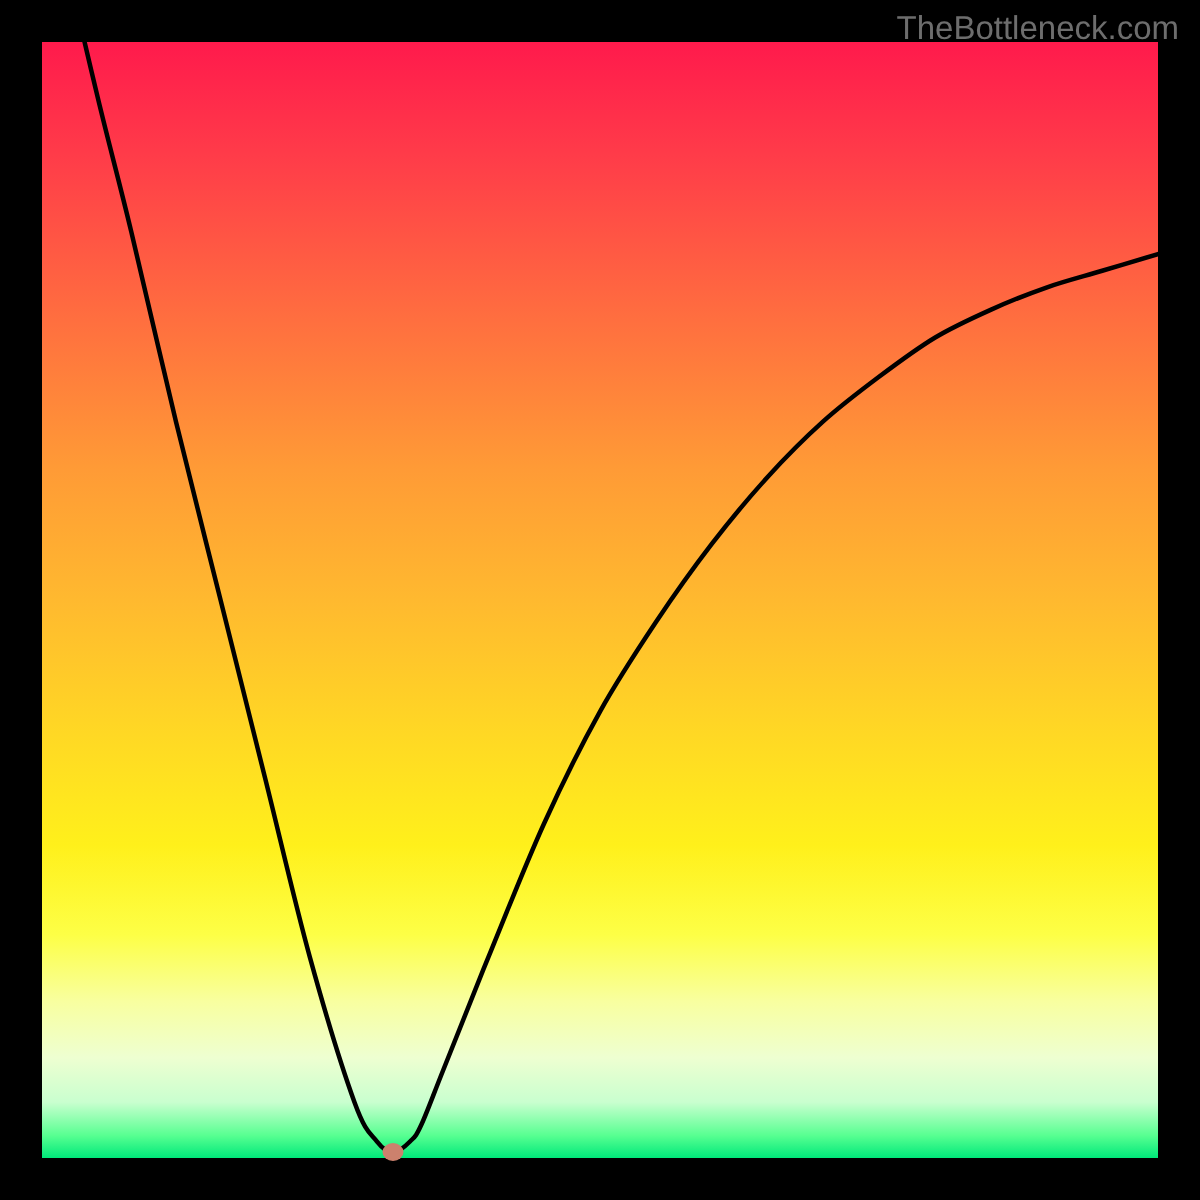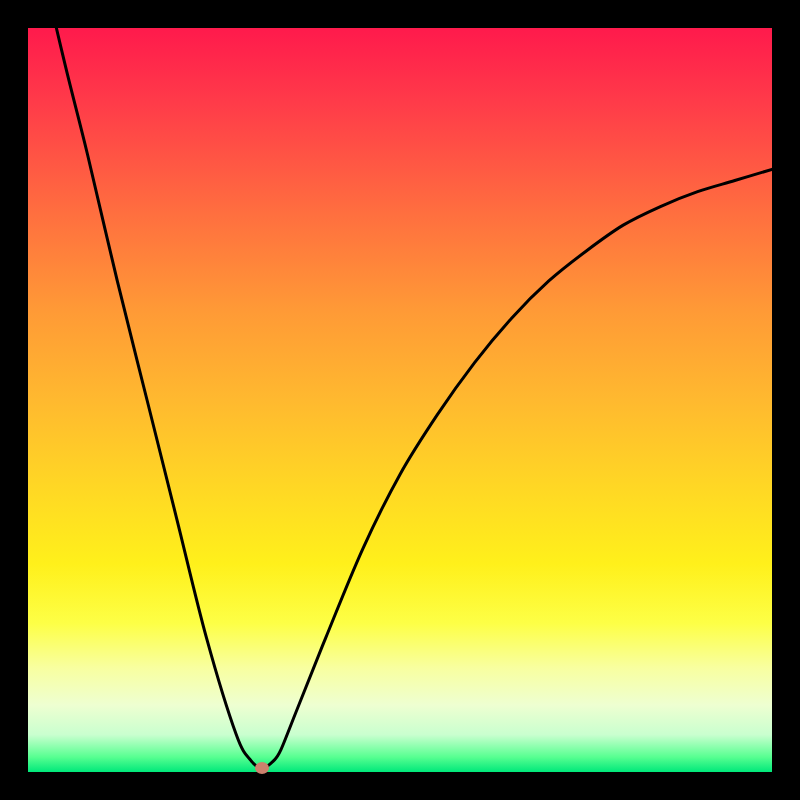--- a/index.html
+++ b/index.html
@@ -64,19 +64,20 @@
     border-radius: 50%;
     background: #cc816d;
     z-index: 3;
     transform: translate(-50%, -50%);
   }
 </style>
 </head>
 <body>
 
 <div class="frame">
+  <div class="watermark">TheBottleneck.com</div>
   <div class="plot-area">
     <svg class="curve" viewBox="0 0 744 744" preserveAspectRatio="none">
       <path id="curve-path" fill="none" stroke="#000000" stroke-width="3" stroke-linecap="round" stroke-linejoin="round" d="M 0 -133.91999999999996 C 2.48 -121.52, 8.68 -88.04, 14.88 -59.52 C 21.08 -31.00, 29.76 6.20, 37.20 37.20 C 44.64 68.20, 50.84 90.52, 59.52 126.48 C 68.20 162.44, 79.36 212.04, 89.28 252.96 C 99.20 293.88, 109.12 332.32, 119.04 372.00 C 128.96 411.68, 138.88 451.36, 148.80 491.04 C 158.72 530.72, 168.64 574.12, 178.56 610.08 C 188.48 646.04, 200.88 686.34, 208.32 706.80 C 215.76 727.26, 218.86 727.26, 223.20 732.84 C 227.54 738.42, 230.64 740.28, 234.36 740.28 C 238.08 740.28, 242.42 735.94, 245.52 732.84 C 248.62 729.74, 249.24 729.74, 252.96 721.68 C 256.68 713.62, 260.40 703.08, 267.84 684.48 C 275.28 665.88, 286.44 637.36, 297.60 610.08 C 308.76 582.80, 322.40 548.08, 334.80 520.80 C 347.20 493.52, 359.60 468.72, 372.00 446.40 C 384.40 424.08, 396.80 405.48, 409.20 386.88 C 421.60 368.28, 434.00 350.92, 446.40 334.80 C 458.80 318.68, 471.20 303.80, 483.60 290.16 C 496.00 276.52, 508.40 264.12, 520.80 252.96 C 533.20 241.80, 545.60 232.50, 558.00 223.20 C 570.40 213.90, 582.80 204.60, 595.20 197.16 C 607.60 189.72, 620.00 184.14, 632.40 178.56 C 644.80 172.98, 657.20 168.02, 669.60 163.68 C 682.00 159.34, 694.40 156.24, 706.80 152.52 C 719.20 148.80, 737.80 143.22, 744.00 141.36"></path>
     </svg>
     <div id="marker" class="marker" style="left: 234.36px; top: 740.28px; background: rgb(204, 129, 109);"></div>
   </div>
 </div>
 
 </body></html>

